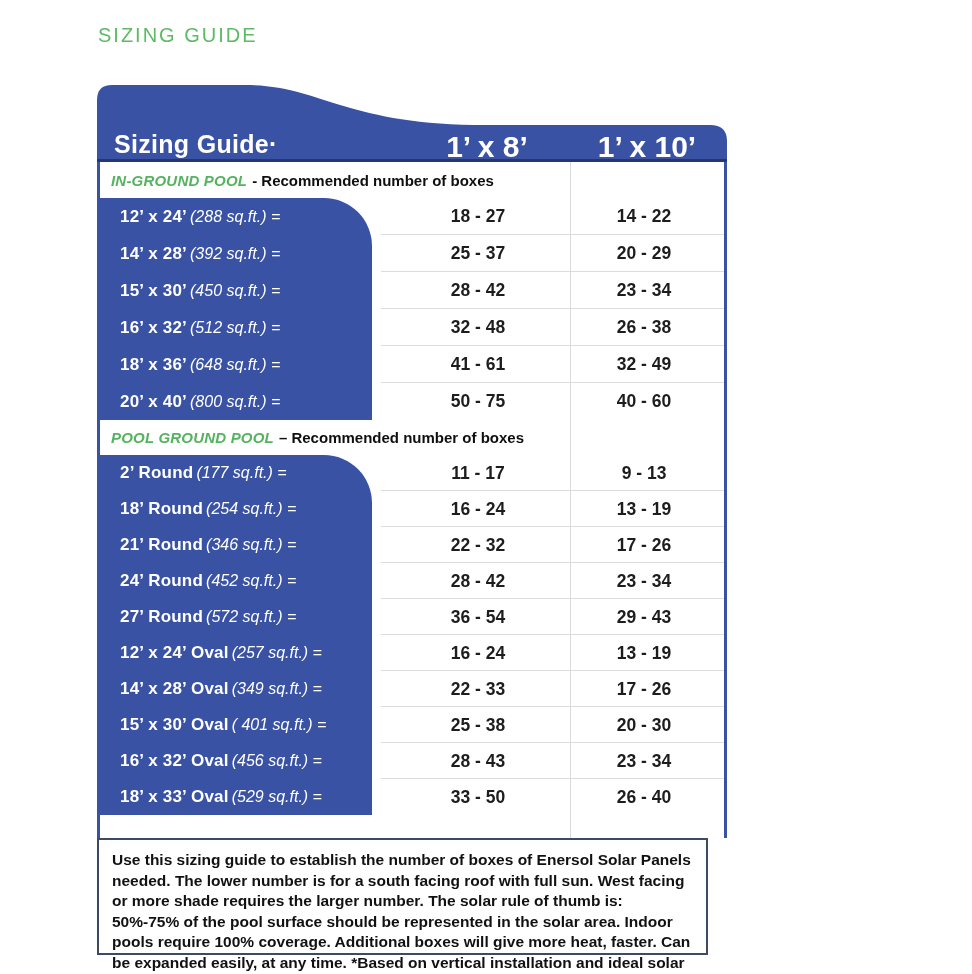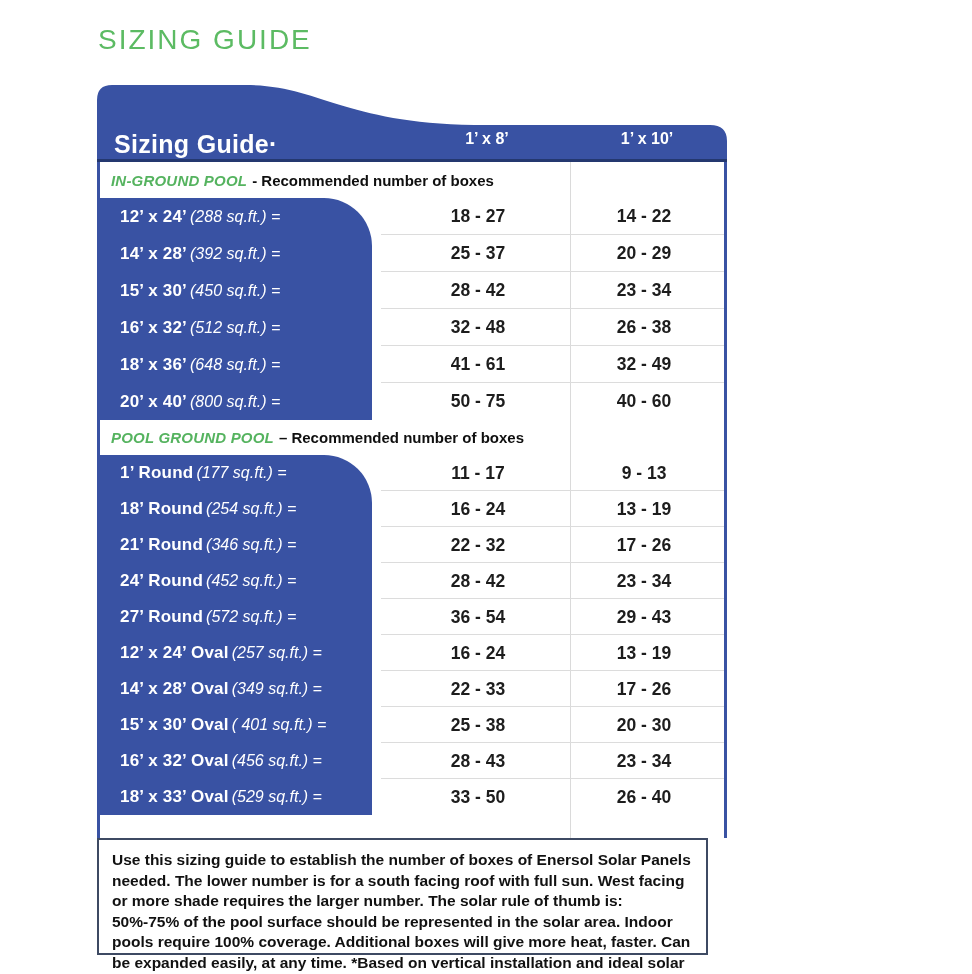--- a/index.html
+++ b/index.html
@@ -1,25 +1,25 @@
 <!DOCTYPE html>
 <html><head>
 <meta charset="utf-8">
 <style>
   html,body{margin:0;padding:0;background:#ffffff;}
   .page{position:relative;width:972px;height:974px;background:#ffffff;overflow:hidden;
         font-family:"Liberation Sans",sans-serif;}
-  .title{position:absolute;left:98px;top:24px;margin:0;font-size:28px;font-weight:400;
+  .title{position:absolute;left:98px;top:24px;margin:0;font-size:20px;font-weight:400;
          letter-spacing:2px;color:#5cbb63;}
   
   .card{position:absolute;left:97px;top:85px;width:630px;}
   .tab-shape{display:block;width:630px;height:77px;}
   .bar-title{position:absolute;left:17px;top:45px;font-size:25px;font-weight:700;color:#ffffff;
              letter-spacing:0.3px;white-space:nowrap;}
-  .bar-col{position:absolute;top:45px;font-size:16px;font-weight:700;color:#ffffff;text-align:center;
+  .bar-col{position:absolute;top:45px;font-size:30px;font-weight:700;color:#ffffff;text-align:center;
            white-space:nowrap;}
   .bar-col1{left:300px;width:180px;}
   .bar-col2{left:480px;width:140px;}
   .tbody{position:relative;border-left:3px solid #3952a3;border-right:3px solid #3952a3;
          background:#ffffff;padding-bottom:23px;}
   .col-divider{position:absolute;left:470px;top:0;bottom:0;width:1px;background:#dadada;}
   .section-header{height:36px;display:flex;align-items:center;padding-left:11px;}
   .section-1 .section-header{height:35px;}
   .sec-name{color:#55b35f;font-style:italic;font-weight:600;font-size:15px;letter-spacing:0.2px;}
   .sec-note{color:#0f0f0f;font-weight:700;font-size:15px;margin-left:5px;}
@@ -101,21 +101,21 @@
             </div>
           </div>
           <div class="section section-1">
             <div class="section-header">
               <i class="sec-name">POOL GROUND POOL</i>
               <span class="sec-note">– Recommended number of boxes</span>
             </div>
             <div class="rows">
               <div class="block"></div>
               <div class="row">
-                <div class="lbl"><b>1’ Round</b><i>(177 sq.ft.) =</i></div>
+                <div class="lbl"><b>2’ Round</b><i>(177 sq.ft.) =</i></div>
                 <div class="c c1">11 - 17</div>
                 <div class="c c2">9 - 13</div>
               </div>
               <div class="row">
                 <div class="lbl"><b>18’ Round</b><i>(254 sq.ft.) =</i></div>
                 <div class="c c1">16 - 24</div>
                 <div class="c c2">13 - 19</div>
               </div>
               <div class="row">
                 <div class="lbl"><b>21’ Round</b><i>(346 sq.ft.) =</i></div>

